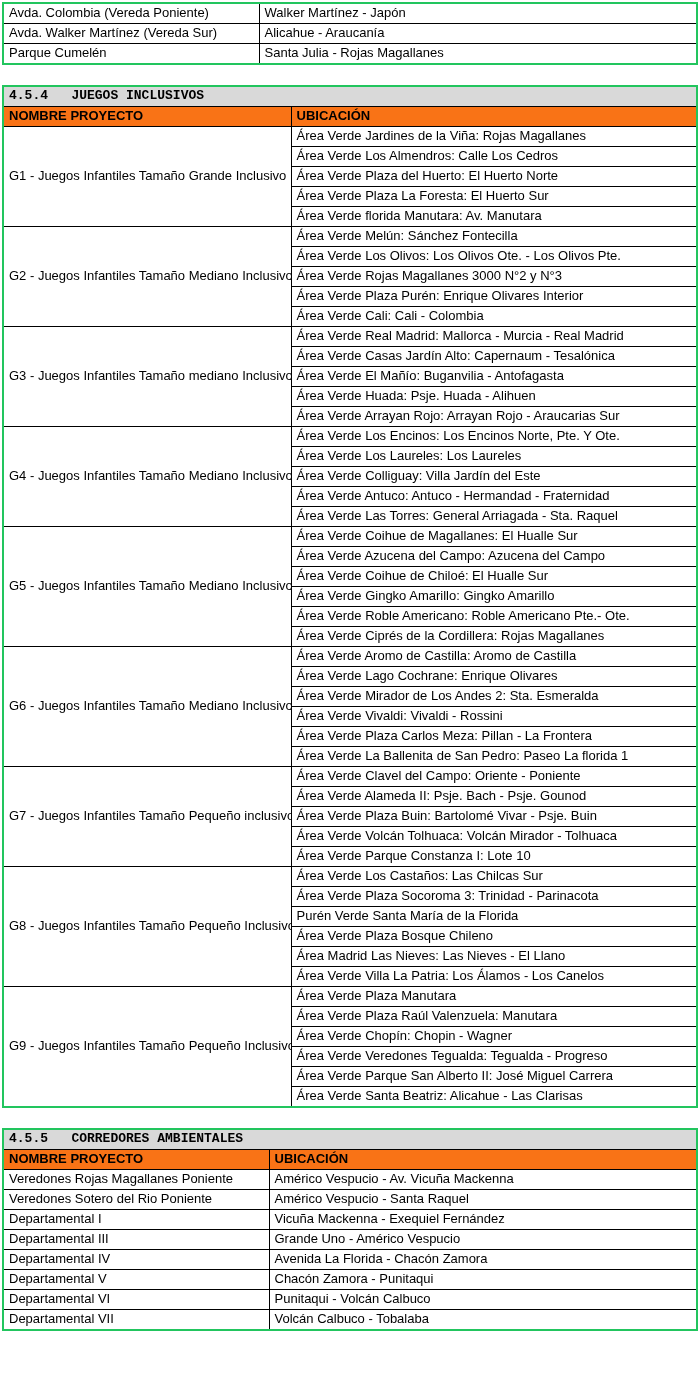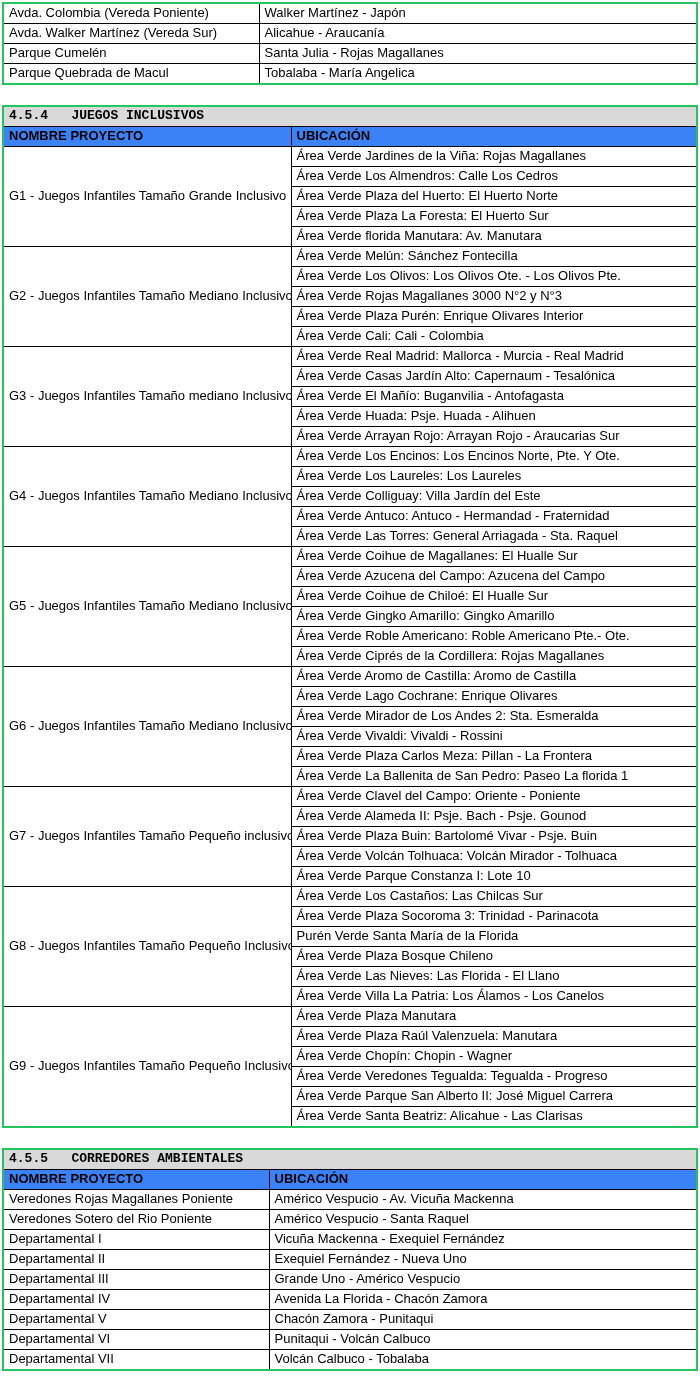--- a/index.html
+++ b/index.html
@@ -33,21 +33,21 @@
     vertical-align: middle;
   }
   .section-title-cell {
     font-weight: bold;
     background: #d9d9d9;
     white-space: pre;
     font-family: Liberation Mono, monospace;
   }
   .col-header-cell {
     font-weight: bold;
-    background: #3b82f6;
+    background: #f97316;
   }
   .group-cell {
     vertical-align: middle;
     white-space: nowrap;
   }
   .tbl-gap { height: 20px; }
 </style>
 </head>
 <body>
 
@@ -63,24 +63,20 @@
           <td>Avda. Colombia (Vereda Poniente)</td>
           <td>Walker Martínez - Japón</td>
         </tr>
         <tr>
           <td>Avda. Walker Martínez (Vereda Sur)</td>
           <td>Alicahue - Araucanía</td>
         </tr>
         <tr>
           <td>Parque Cumelén</td>
           <td>Santa Julia - Rojas Magallanes</td>
-        </tr>
-        <tr>
-          <td>Parque Quebrada de Macul</td>
-          <td>Tobalaba - María Angelica</td>
         </tr>
       </tbody>
   </table>
 
   <div class="tbl-gap"></div>
 
   <table>
     <colgroup>
         <col style="width:288px">
         <col>
@@ -220,21 +216,21 @@
         <tr>
           <td>Área Verde Plaza Socoroma 3: Trinidad - Parinacota</td>
         </tr>
         <tr>
           <td>Purén Verde Santa María de la Florida</td>
         </tr>
         <tr>
           <td>Área Verde Plaza Bosque Chileno</td>
         </tr>
         <tr>
-          <td>Área Verde Las Nieves: Las Florida - El Llano</td>
+          <td>Área Madrid Las Nieves: Las Nieves - El Llano</td>
         </tr>
         <tr>
           <td>Área Verde Villa La Patria: Los Álamos - Los Canelos</td>
         </tr>
         <tr>
           <td class="group-cell" rowspan="6">G9 - Juegos Infantiles Tamaño Pequeño Inclusivo</td>
           <td>Área Verde Plaza Manutara</td>
         </tr>
         <tr>
           <td>Área Verde Plaza Raúl Valenzuela: Manutara</td>
@@ -277,24 +273,20 @@
         </tr>
         <tr>
           <td>Veredones Sotero del Rio Poniente</td>
           <td>Américo Vespucio - Santa Raquel</td>
         </tr>
         <tr>
           <td>Departamental I</td>
           <td>Vicuña Mackenna - Exequiel Fernández</td>
         </tr>
         <tr>
-          <td>Departamental II</td>
-          <td>Exequiel Fernández - Nueva Uno</td>
-        </tr>
-        <tr>
           <td>Departamental III</td>
           <td>Grande Uno - Américo Vespucio</td>
         </tr>
         <tr>
           <td>Departamental IV</td>
           <td>Avenida La Florida - Chacón Zamora</td>
         </tr>
         <tr>
           <td>Departamental V</td>
           <td>Chacón Zamora - Punitaqui</td>

